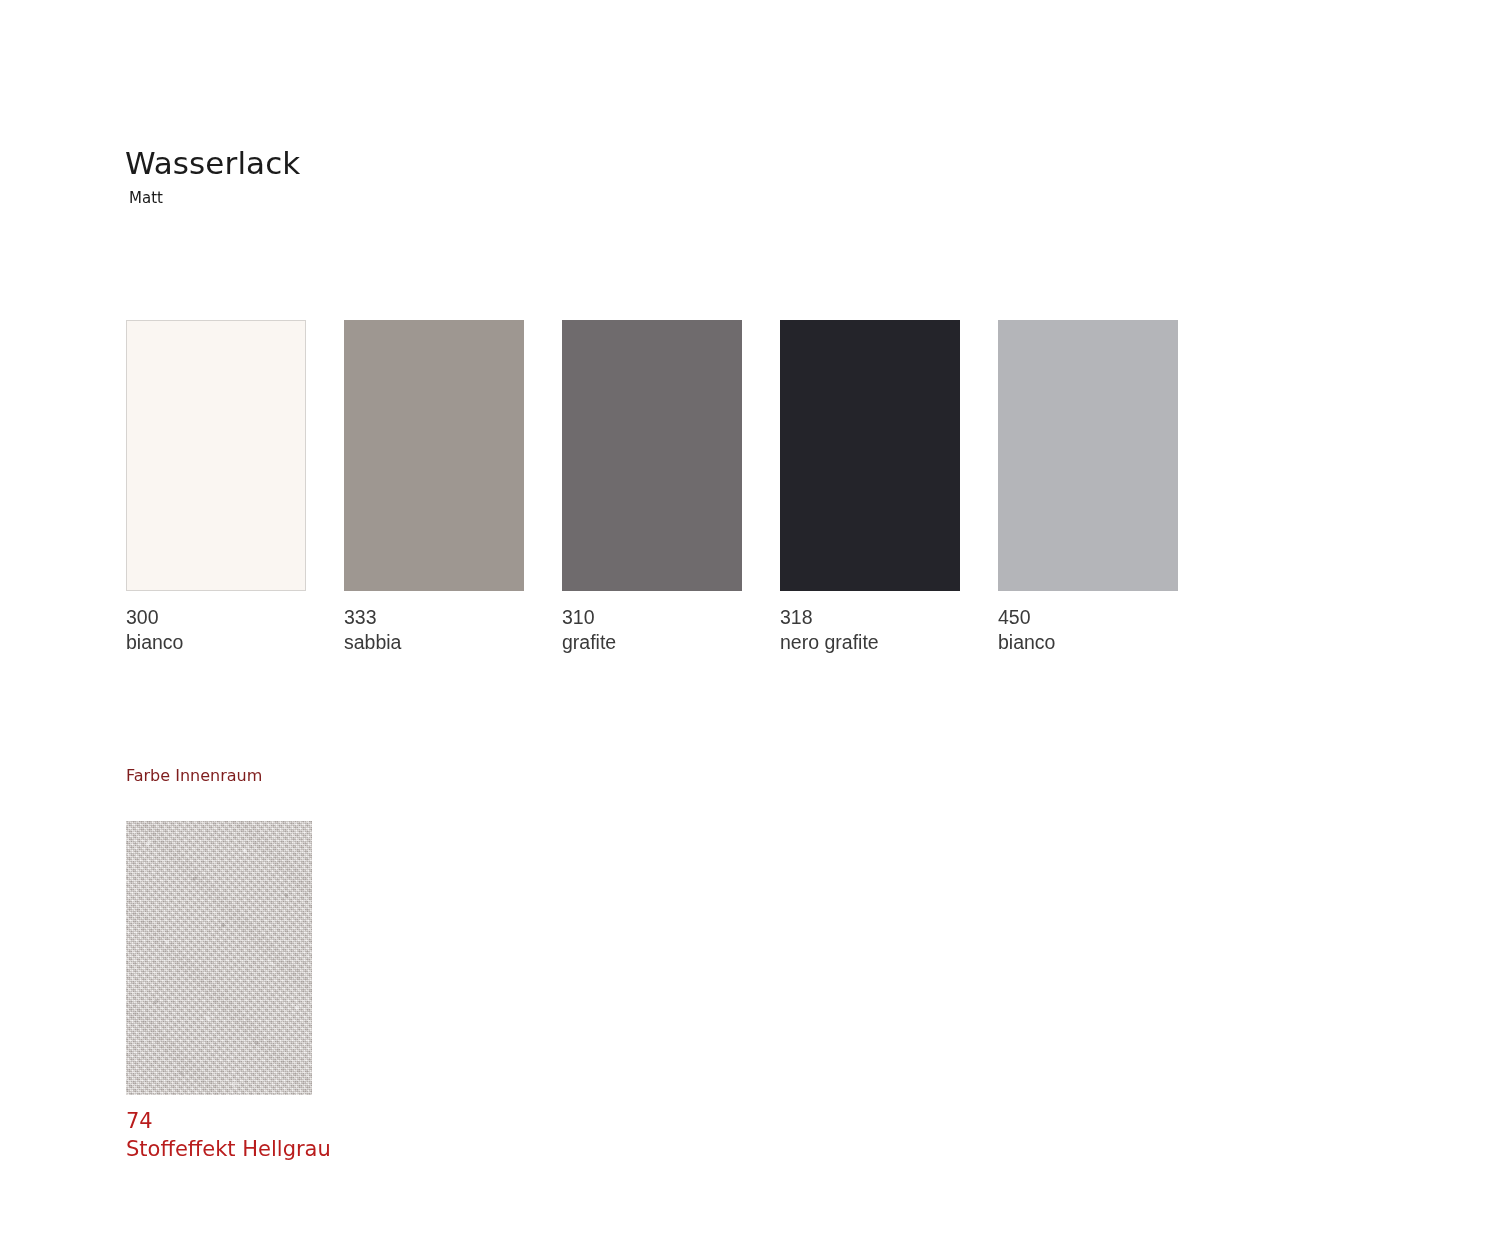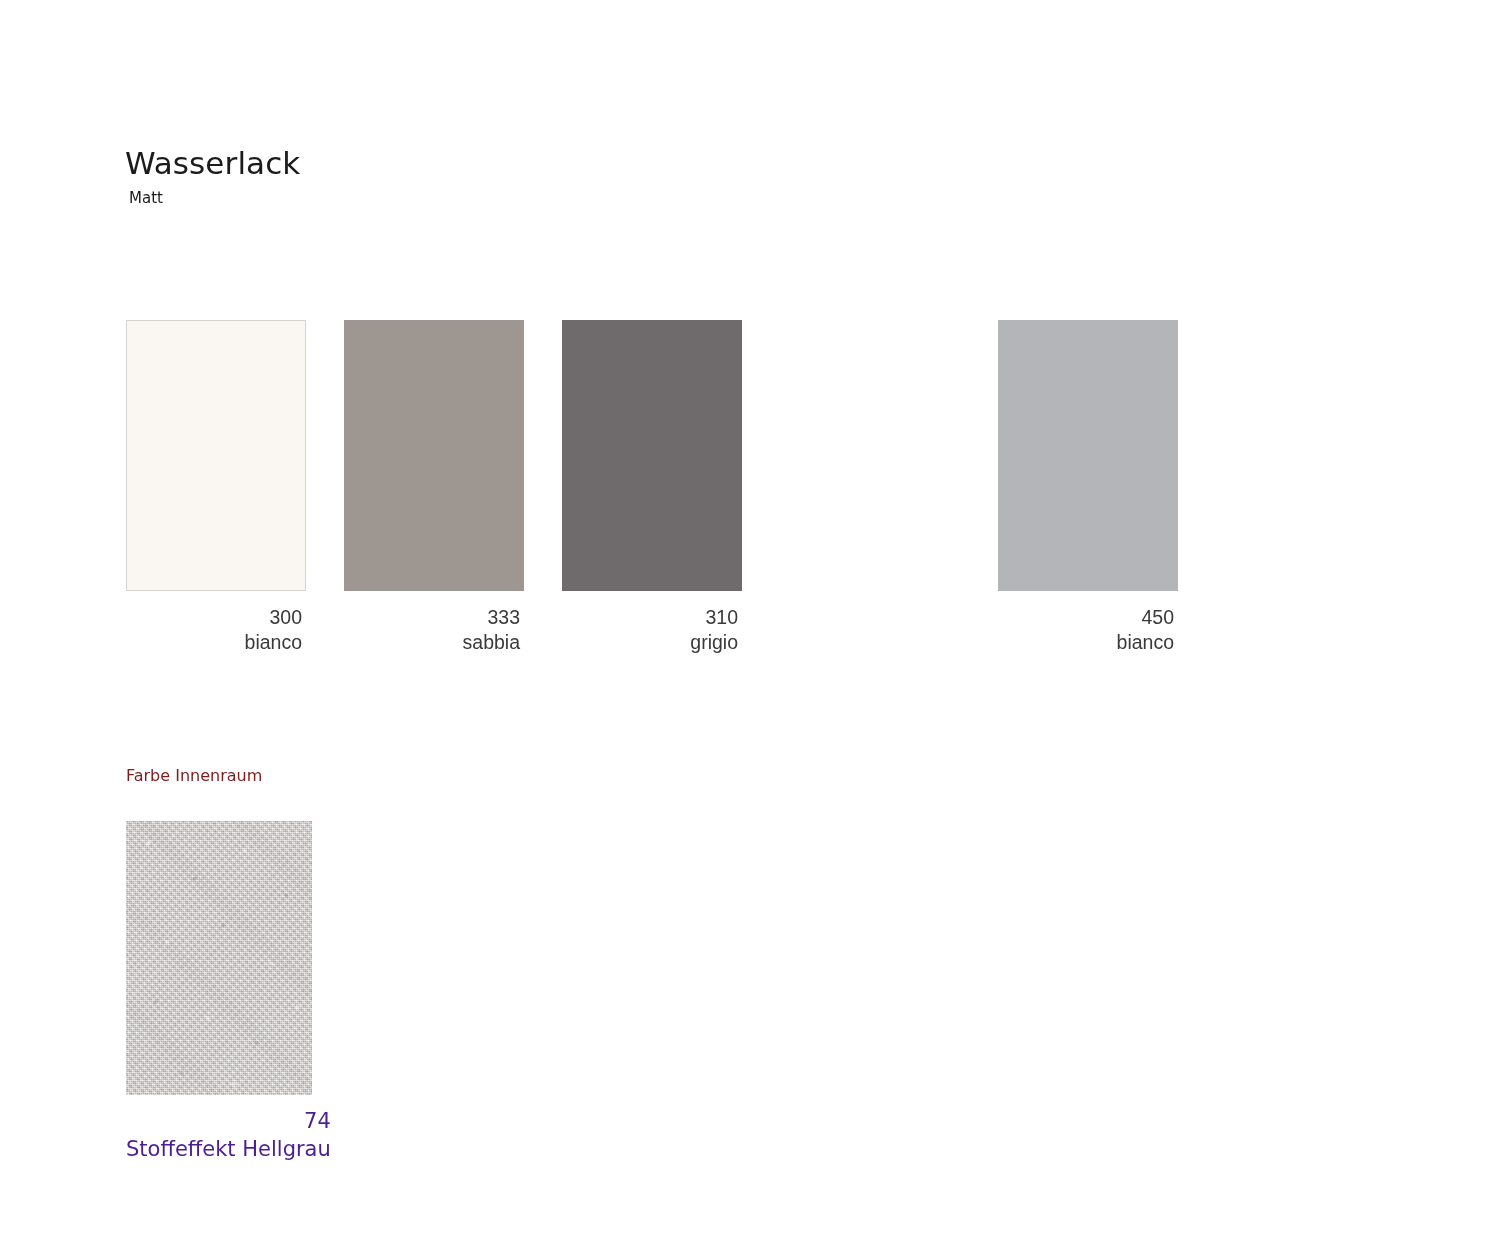--- a/index.html
+++ b/index.html
@@ -13,21 +13,20 @@
     position: relative;
     overflow: hidden;
     font-family: "Liberation Sans", sans-serif;
     -webkit-font-smoothing: antialiased;
   }
 
   .page {
     position: absolute;
     inset: 0;
     background: #ffffff;
-    text-align: right;
   }
 
   
   .title {
     position: absolute;
     left: 125px;
     top: 145px;
     font-family: "DejaVu Sans", sans-serif;
     font-weight: 400;
     font-size: 31px;
@@ -163,21 +162,21 @@
       radial-gradient(circle at 92% 68%, rgba(255,255,255,0.85) 0 2px, transparent 2px),
       radial-gradient(circle at 30% 92%, rgba(122,114,110,0.45) 0 2px, transparent 2px),
       radial-gradient(circle at 58% 96%, rgba(255,255,255,0.9) 0 2px, transparent 2px);
   }
   .fabric-caption {
     margin-top: 12px;
     font-family: "DejaVu Sans", sans-serif;
     font-weight: 400;
     font-size: 21px;
     line-height: 28px;
-    color: #4c1d95;
+    color: #b91c1c;
     white-space: nowrap;
   }
   .fabric-caption .code { display: block; }
   .fabric-caption .name { display: block; }
 </style>
 </head>
 <body>
 
 <div class="page">
 
@@ -197,21 +196,28 @@
         <div class="swatch-chip" style="background-color: rgb(158, 151, 145);"></div>
         <div class="swatch-caption">
           <span class="code">333</span>
           <span class="name">sabbia</span>
         </div>
       </div>
       <div class="swatch-cell" style="left: 436px;">
         <div class="swatch-chip" style="background-color: rgb(111, 107, 109);"></div>
         <div class="swatch-caption">
           <span class="code">310</span>
-          <span class="name">grigio</span>
+          <span class="name">grafite</span>
+        </div>
+      </div>
+      <div class="swatch-cell" style="left: 654px;">
+        <div class="swatch-chip" style="background-color: rgb(36, 36, 42);"></div>
+        <div class="swatch-caption">
+          <span class="code">318</span>
+          <span class="name">nero grafite</span>
         </div>
       </div>
       <div class="swatch-cell" style="left: 872px;">
         <div class="swatch-chip" style="background-color: rgb(180, 181, 185);"></div>
         <div class="swatch-caption">
           <span class="code">450</span>
           <span class="name">bianco</span>
         </div>
       </div>
     </div>

